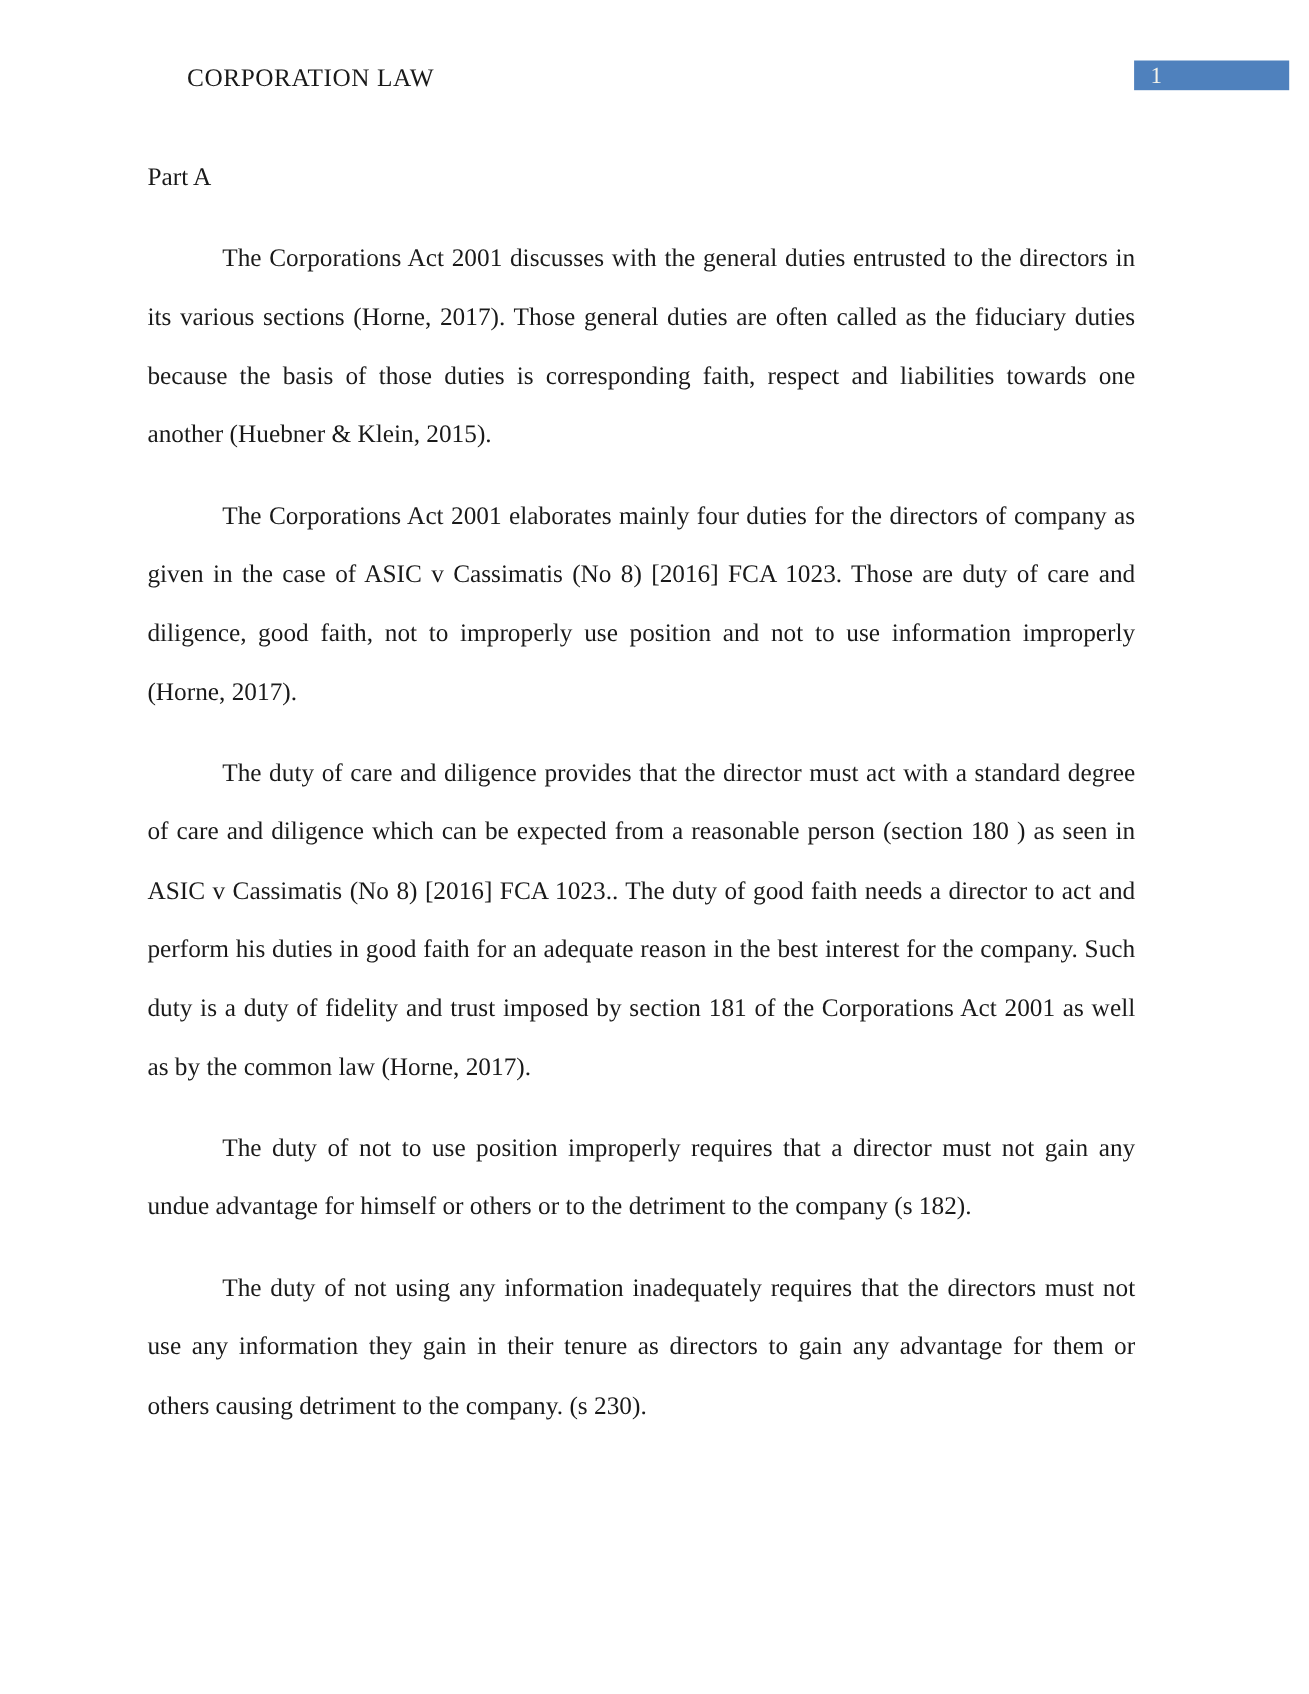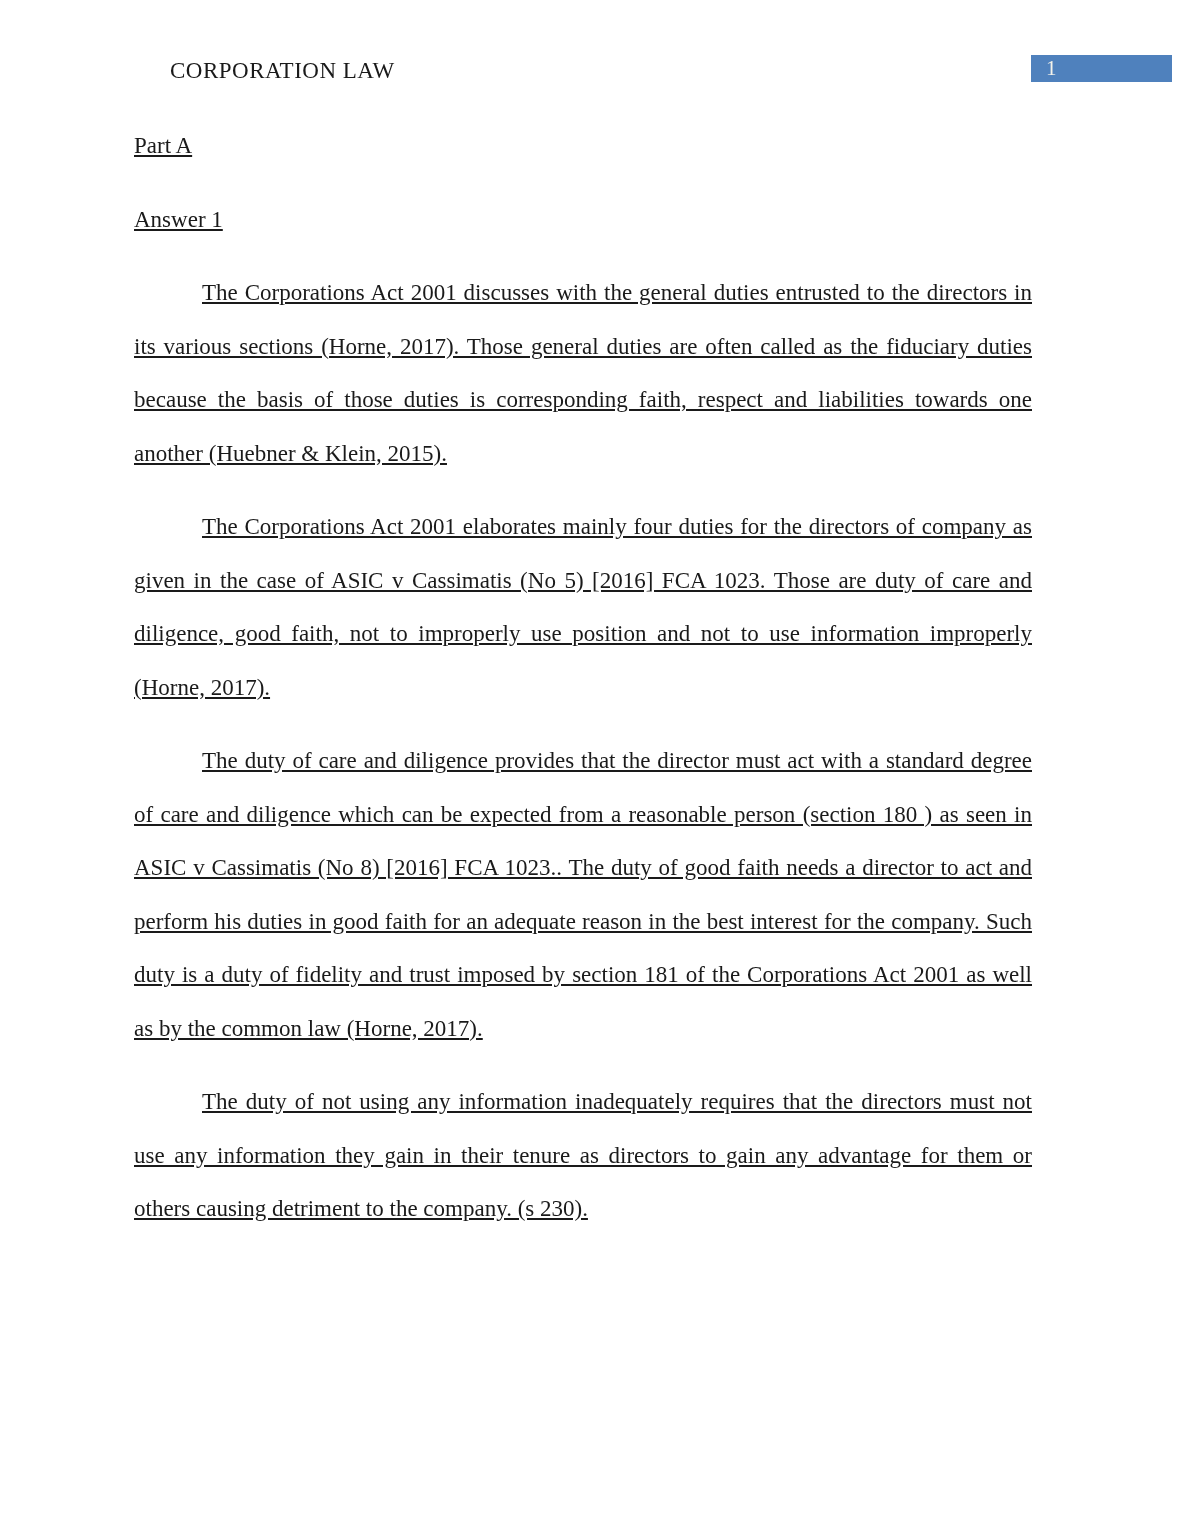--- a/index.html
+++ b/index.html
@@ -36,24 +36,23 @@
   .page-num {
     display: block;
     padding-left: 15px;
     font-size: 21px;
     line-height: 27px;
     color: #f4f3ea;
   }
   .content {
     position: absolute;
     left: 134px;
-    top: 119px;
+    top: 134px;
     width: 914px;
     font-size: 23px;
-    text-decoration: underline;
   }
   .label-line {
     line-height: 53.5px;
     margin: 0 0 20px 0;
     text-align: left;
   }
   .para {
     line-height: 53.5px;
     margin: 0 16px 20px 0;
     text-align: justify;
@@ -67,25 +66,25 @@
 
   <div class="header-title">CORPORATION LAW</div>
 
   <div class="page-num-box" style="background: rgb(79, 129, 189);">
     <span class="page-num">1</span>
   </div>
 
   <div class="content">
     <p class="label-line">Part A</p>
 
-    <p class="label-line">Answer 1</p>
 
     <p class="para">The Corporations Act 2001 discusses with the general duties entrusted to the directors in its various sections (Horne, 2017). Those general duties are often called as the fiduciary duties because the basis of those duties is corresponding faith, respect and liabilities towards one another (Huebner &amp; Klein, 2015).</p>
 
-    <p class="para">The Corporations Act 2001 elaborates mainly four duties for the directors of company as given in the case of ASIC v Cassimatis (No 5) [2016] FCA 1023. Those are duty of care and diligence, good faith, not to improperly use position and not to use information improperly (Horne, 2017).</p>
+    <p class="para">The Corporations Act 2001 elaborates mainly four duties for the directors of company as given in the case of ASIC v Cassimatis (No 8) [2016] FCA 1023. Those are duty of care and diligence, good faith, not to improperly use position and not to use information improperly (Horne, 2017).</p>
 
     <p class="para">The duty of care and diligence provides that the director must act with a standard degree of care and diligence which can be expected from a reasonable person (section 180 ) as seen in ASIC v Cassimatis (No 8) [2016] FCA 1023.. The duty of good faith needs a director to act and perform his duties in good faith for an adequate reason in the best interest for the company. Such duty is a duty of fidelity and trust imposed by section 181 of the Corporations Act 2001 as well as by the common law (Horne, 2017).</p>
 
+    <p class="para">The duty of not to use position improperly requires that a director must not gain any undue advantage for himself or others or to the detriment to the company (s 182).</p>
 
     <p class="para">The duty of not using any information inadequately requires that the directors must not use any information they gain in their tenure as directors to gain any advantage for them or others causing detriment to the company. (s 230).</p>
   </div>
 
 </div>
 
 </body></html>

